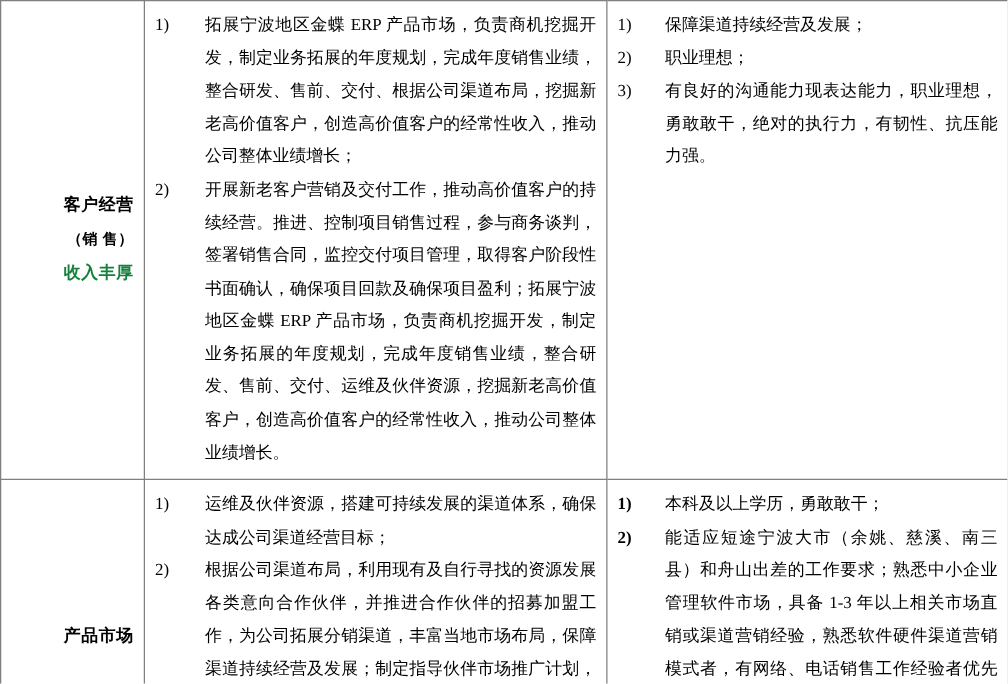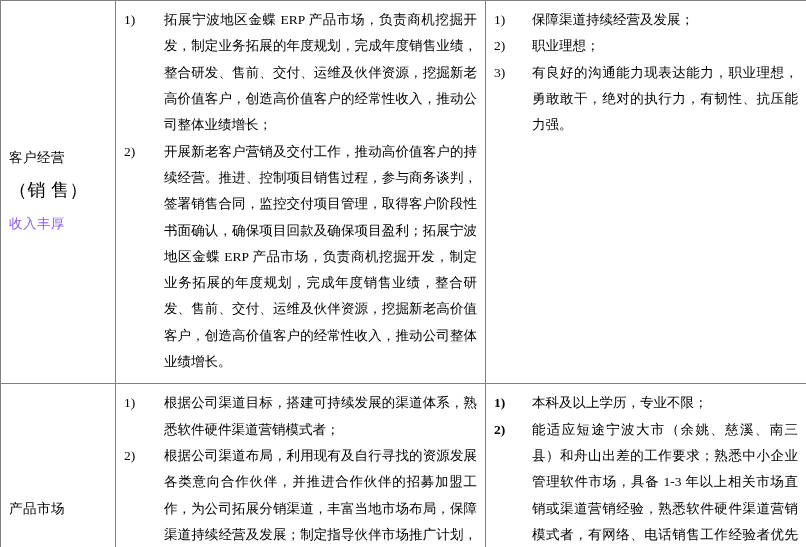--- a/index.html
+++ b/index.html
@@ -30,37 +30,38 @@
     padding: 6px 8px 8px 8px;
     font-size: 13.5px;
     line-height: 1.95;
   }
   
   col.c-role  { width: 115px; }
   col.c-duty  { width: 370px; }
   col.c-req   { width: 321px; }
 
   .role-cell {
-    text-align: left;
+    text-align: right;
     vertical-align: middle !important;
     padding-top: 0;
     padding-bottom: 0;
+    font-weight: bold;
   }
   .role-name {
     font-size: 13.5px;
     line-height: 2.1;
     letter-spacing: 0.5px;
   }
   .role-sub {
-    font-size: 18px;
+    font-size: 12px;
     line-height: 2.1;
     letter-spacing: 0.5px;
   }
   .role-highlight {
-    color: #8b5cf6;
+    color: #15803d;
     font-size: 13.5px;
     line-height: 2.1;
     letter-spacing: 0.5px;
   }
   ol.numlist {
     list-style: none;
     margin: 0;
     padding: 0;
   }
   ol.numlist > li {
@@ -99,21 +100,21 @@
       <tr>
         <td class="role-cell">
           <div class="role-name">客户经营</div>
           <div class="role-sub">（销 售）</div>
           <div class="role-highlight">收入丰厚</div>
         </td>
         <td class="duty-cell">
           <ol class="numlist">
             <li>
               <span class="marker">1)</span>
-              <span>拓展宁波地区金蝶 ERP 产品市场，负责商机挖掘开发，制定业务拓展的年度规划，完成年度销售业绩，整合研发、售前、交付、运维及伙伴资源，挖掘新老高价值客户，创造高价值客户的经常性收入，推动公司整体业绩增长；</span>
+              <span>拓展宁波地区金蝶 ERP 产品市场，负责商机挖掘开发，制定业务拓展的年度规划，完成年度销售业绩，整合研发、售前、交付、根据公司渠道布局，挖掘新老高价值客户，创造高价值客户的经常性收入，推动公司整体业绩增长；</span>
             </li>
             <li>
               <span class="marker">2)</span>
               <span>开展新老客户营销及交付工作，推动高价值客户的持续经营。推进、控制项目销售过程，参与商务谈判，签署销售合同，监控交付项目管理，取得客户阶段性书面确认，确保项目回款及确保项目盈利；拓展宁波地区金蝶 ERP 产品市场，负责商机挖掘开发，制定业务拓展的年度规划，完成年度销售业绩，整合研发、售前、交付、运维及伙伴资源，挖掘新老高价值客户，创造高价值客户的经常性收入，推动公司整体业绩增长。</span>
             </li>
           </ol>
         </td>
         <td class="req-cell">
           <ol class="numlist">
             <li>
@@ -133,34 +134,34 @@
       </tr>
 
       <tr>
         <td class="role-cell">
           <div class="role-name">产品市场</div>
         </td>
         <td class="duty-cell">
           <ol class="numlist">
             <li>
               <span class="marker">1)</span>
-              <span>根据公司渠道目标，搭建可持续发展的渠道体系，熟悉软件硬件渠道营销模式者；</span>
+              <span>运维及伙伴资源，搭建可持续发展的渠道体系，确保达成公司渠道经营目标；</span>
             </li>
             <li>
               <span class="marker">2)</span>
               <span>根据公司渠道布局，利用现有及自行寻找的资源发展各类意向合作伙伴，并推进合作伙伴的招募加盟工作，为公司拓展分销渠道，丰富当地市场布局，保障渠道持续经营及发展；制定指导伙伴市场推广计划，提供支持进行效果监督并持续对伙伴赋能；</span>
             </li>
 
           </ol>
         </td>
         <td class="req-cell">
           <ol class="numlist bold-markers">
             <li>
               <span class="marker">1)</span>
-              <span>本科及以上学历，专业不限；</span>
+              <span>本科及以上学历，勇敢敢干；</span>
             </li>
             <li>
               <span class="marker">2)</span>
               <span>能适应短途宁波大市（余姚、慈溪、南三县）和舟山出差的工作要求；熟悉中小企业管理软件市场，具备 1-3 年以上相关市场直销或渠道营销经验，熟悉软件硬件渠道营销模式者，有网络、电话销售工作经验者优先考虑；有责任心与上进心，执行力强，有积极的工作态度，具有吃苦耐劳及达成工作目标的毅力。</span>
             </li>
           </ol>
         </td>
       </tr>
     </tbody>
   </table>

